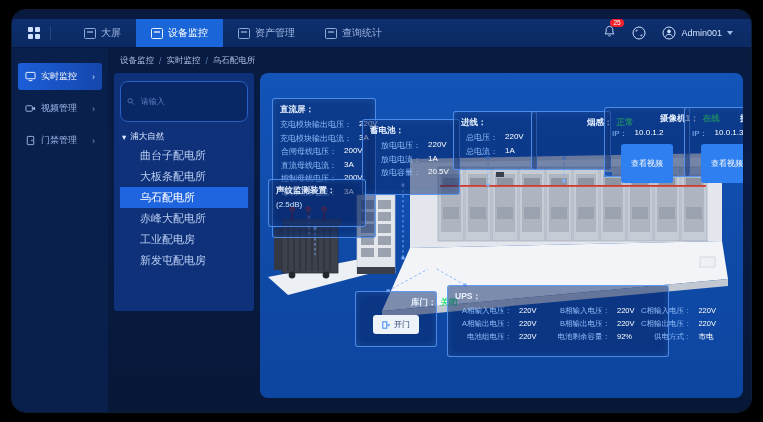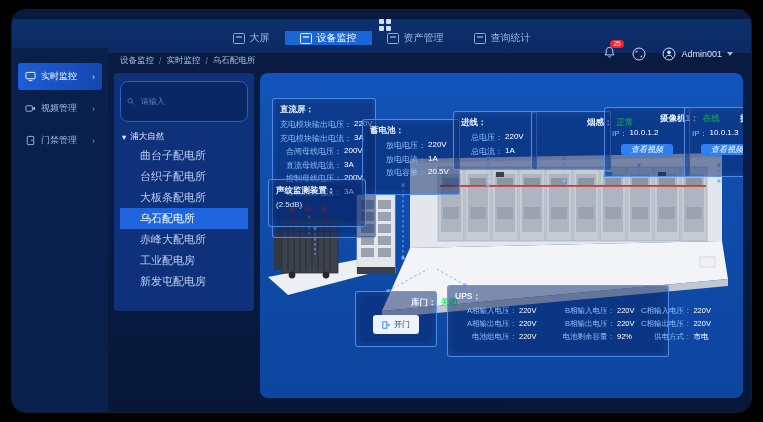--- a/index.html
+++ b/index.html
@@ -1,22 +1,22 @@
 <!DOCTYPE html>
 <html><head>
 <meta charset="utf-8">
 <style>
   html,body{margin:0;padding:0;width:763px;height:422px;background:#000;overflow:hidden;
     font-family:"Liberation Sans","DejaVu Sans",sans-serif;}
   .screen{position:absolute;left:12px;top:10px;width:739px;height:402px;border-radius:14px;
     background:linear-gradient(180deg,#081a3e 0%,#081c46 40%,#071737 100%);
     box-shadow:0 0 0 1px #101d38,0 12px 30px rgba(0,0,0,.7);overflow:hidden;}
   
-  .hdr{position:absolute;left:0;top:9px;width:100%;height:34px;display:flex;align-items:center;
-    background:linear-gradient(180deg,#0d2f6e,#0b2a63);flex-direction:column;}
+  .hdr{position:absolute;left:0;top:9px;width:100%;height:28px;display:flex;align-items:center;
+    background:linear-gradient(180deg,#0d2f6e,#0b2a63);}
   .logo{display:flex;gap:2px;margin:0 10px 0 16px;}
   .logo i{width:5px;height:5px;background:#cfe0ff;border-radius:1px;display:block;}
   .logo .col{display:flex;flex-direction:column;gap:2px;}
   .hdr-div{width:1px;height:14px;background:#24477f;margin-right:18px;}
   .nav{display:flex;height:100%;}
   .nav-item{display:flex;align-items:center;gap:5px;height:100%;padding:0 15px;color:#9fb6e0;
     font-size:10px;cursor:pointer;}
   .nav-item.active{background:#1a66d9;color:#fff;}
   .nico{width:10px;height:9px;border:1px solid currentColor;border-radius:1.5px;position:relative;opacity:.9;}
   .nico::after{content:"";position:absolute;left:2px;top:2px;right:2px;height:2px;background:currentColor;opacity:.7;}
@@ -49,27 +49,27 @@
   .tree-item{font-size:11px;color:#b9cdf2;padding:3px 0 3px 20px;cursor:pointer;white-space:nowrap;}
   .tree-item.selected{background:#2065e0;color:#fff;}
   
   .main{flex:1;margin-left:6px;height:325px;position:relative;border-radius:8px;overflow:hidden;
     background:linear-gradient(180deg,#1254b8 0%,#0f4aa8 55%,#0d46a0 100%);}
   .scene{position:absolute;left:0;top:0;}
   .panel{position:absolute;background:rgba(7,36,100,.5);border:1px solid rgba(92,160,255,.8);
     border-radius:3px;padding:5px 7px;font-size:8px;z-index:2;
     box-shadow:inset 0 0 8px rgba(92,160,255,.18);white-space:nowrap;}
   .ptitle{color:#e6f0ff;font-weight:bold;font-size:8.5px;margin-bottom:3px;}
-  .kv{display:flex;gap:2px;margin:2.5px 0;}
+  .kv{display:flex;gap:7px;margin:2.5px 0;}
   .kv .k{flex:1;text-align:right;color:#8fbcf8;}
   .kv .v{min-width:24px;text-align:left;color:#fff;}
   .stat-line{display:flex;gap:4px;font-weight:bold;font-size:8.5px;color:#e6f0ff;padding-left:48px;}
   .ok{color:#2ee66f;font-weight:bold;}
   .btn-blue{display:block;margin:5px auto 1px;background:#2e7ff0;color:#fff;border:none;border-radius:3px;
-    font-size:8px;padding:0 10px;cursor:pointer;font-family:inherit;font-style:italic;}
+    font-size:8px;padding:14px 10px;cursor:pointer;font-family:inherit;}
   .btn-light{display:flex;align-items:center;gap:4px;margin:6px auto 1px;background:#eef2f9;color:#23406e;
     border:none;border-radius:3px;font-size:8px;padding:4px 9px;cursor:pointer;font-family:inherit;}
   .ups-grid{display:grid;grid-template-columns:88px 98px 1fr;row-gap:3px;font-size:7.5px;}
   .ups-grid .kv{margin:0;}
 </style>
 </head>
 <body>
 
 <div class="screen">
 
@@ -173,21 +173,20 @@
               <circle cx="4" cy="4" r="2.8" fill="none" stroke="#5f7fc0" stroke-width="1"></circle>
               <path d="M6.2 6.2L9 9" stroke="#5f7fc0" stroke-width="1"></path>
             </svg>
             <input placeholder="请输入" style="">
           </div>
           <div class="tree-root">
             <span>▾</span>
             <span>浦大自然</span>
           </div>
           <div class="tree-item">曲台子配电所</div>
-          <div class="tree-item">台织子配电所</div>
           <div class="tree-item">大板条配电所</div>
           <div class="tree-item selected">乌石配电所</div>
           <div class="tree-item">赤峰大配电所</div>
           <div class="tree-item">工业配电房</div>
           <div class="tree-item">新发屯配电房</div>
         </div>
 
         <div class="main">
 
           <svg class="scene" width="495" height="325" viewBox="0 0 495 325">

